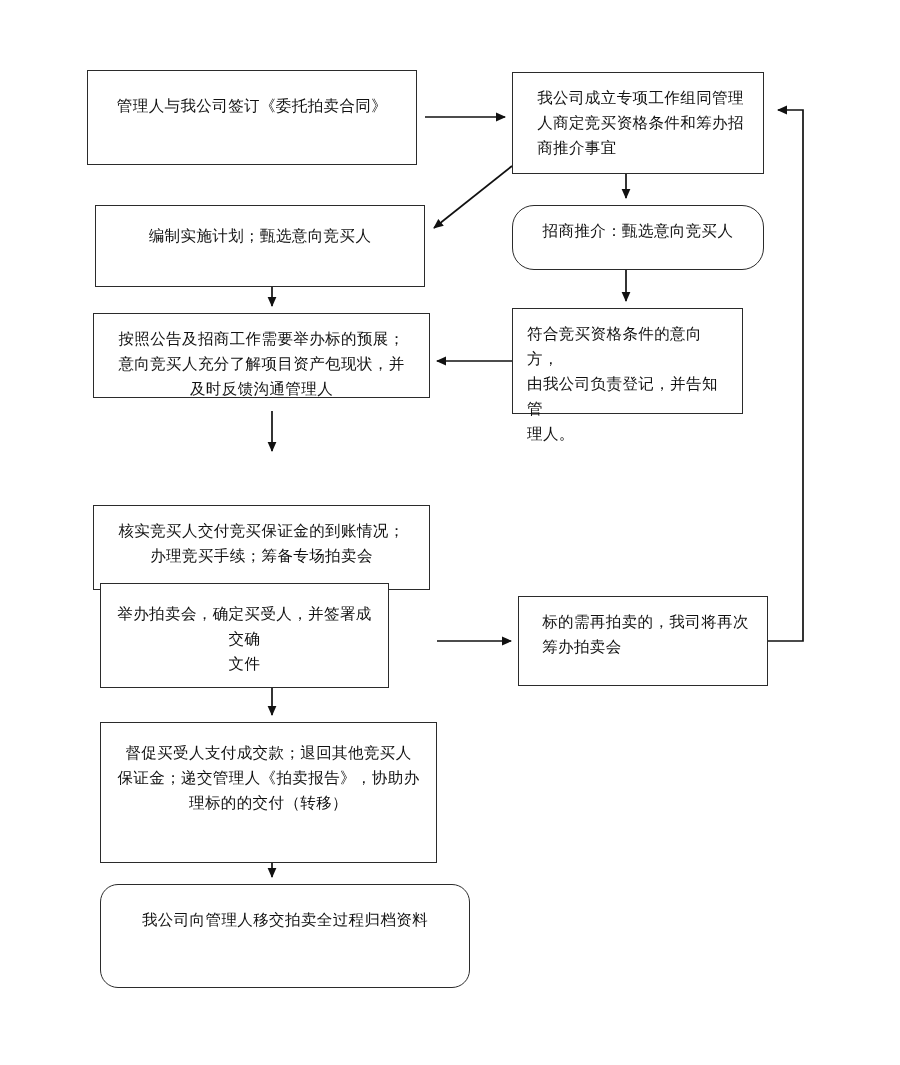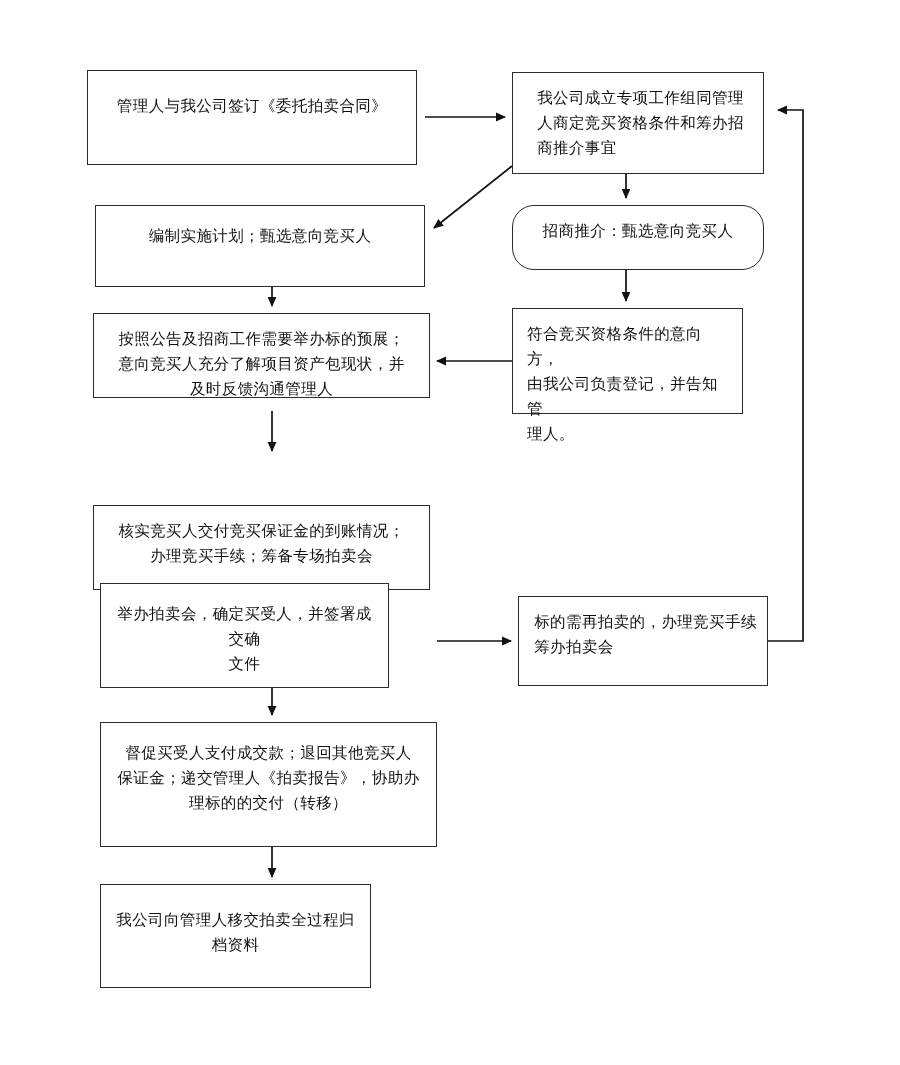--- a/index.html
+++ b/index.html
@@ -106,26 +106,26 @@
       </div>
       <div class="node pad-sm" style="left: 93px; top: 458px; width: 337px; height: 85px; margin-top: 47px;">
         <span class="txt">核实竞买人交付竞买保证金的到账情况；
 办理竞买手续；筹备专场拍卖会</span>
       </div>
       <div class="node pad-md" style="left: 100px; top: 583px; width: 289px; height: 105px; justify-content: flex-end;">
         <span class="txt">举办拍卖会，确定买受人，并签署成交确
 文件</span>
       </div>
       <div class="node pad-sm left-align" style="left: 518px; top: 596px; width: 250px; height: 90px;">
-        <span class="txt">标的需再拍卖的，办理竞买手续
+        <span class="txt">标的需再拍卖的，我司将再次
 筹办拍卖会</span>
       </div>
-      <div class="node pad-md" style="left: 100px; top: 722px; width: 337px; height: 125px; justify-content: center;">
+      <div class="node pad-md" style="left: 100px; top: 722px; width: 337px; height: 141px; justify-content: center;">
         <span class="txt">督促买受人支付成交款；退回其他竞买人
 保证金；递交管理人《拍卖报告》，协助办
 理标的的交付（转移）</span>
       </div>
-      <div class="node pad-lg" style="left: 100px; top: 884px; width: 271px; height: 104px;">
+      <div class="node pad-lg" style="left: 100px; top: 884px; width: 370px; height: 104px; border-radius: 18px;">
         <span class="txt">我公司向管理人移交拍卖全过程归档资料</span>
       </div>
     </div>
 
 </div>
 
 </body></html>

